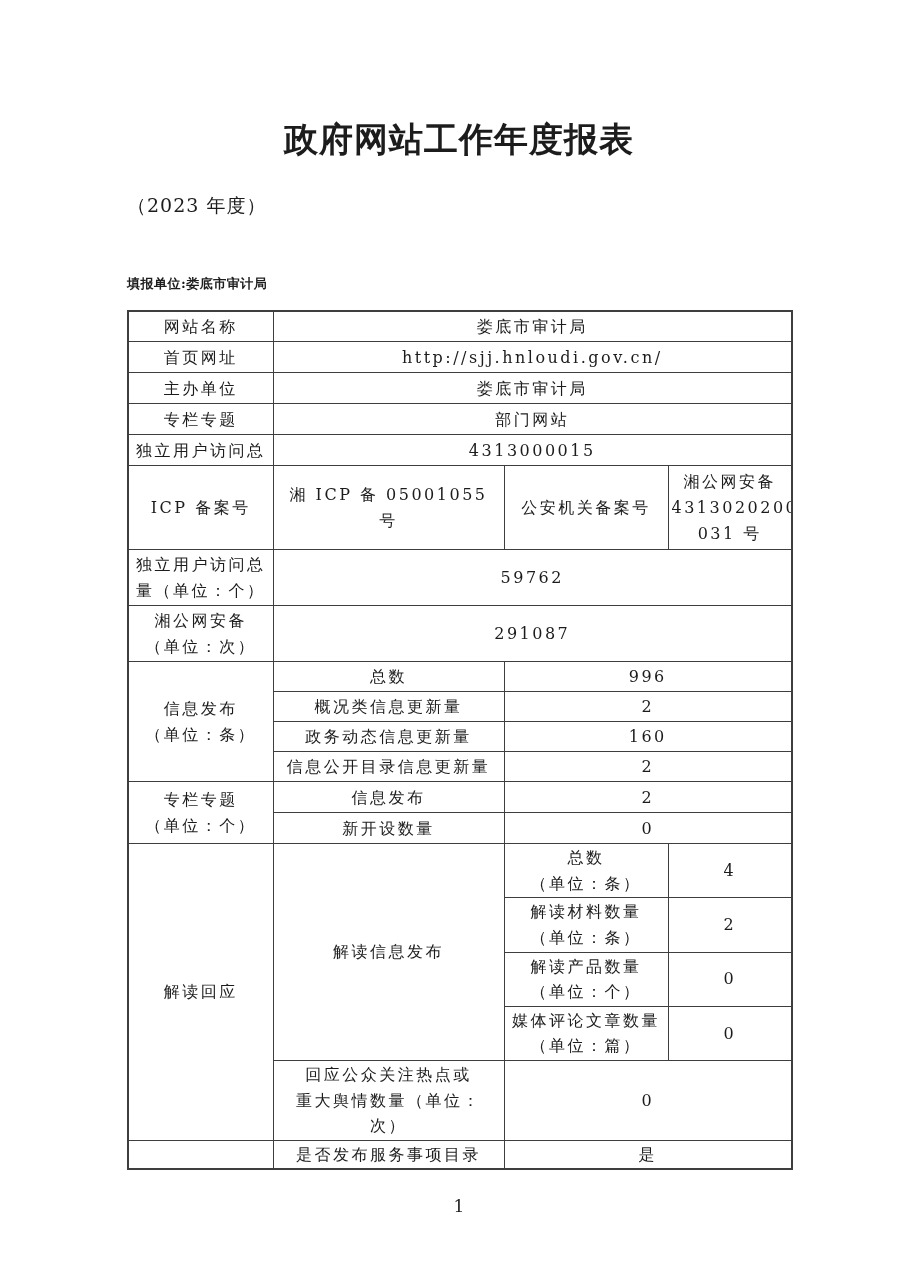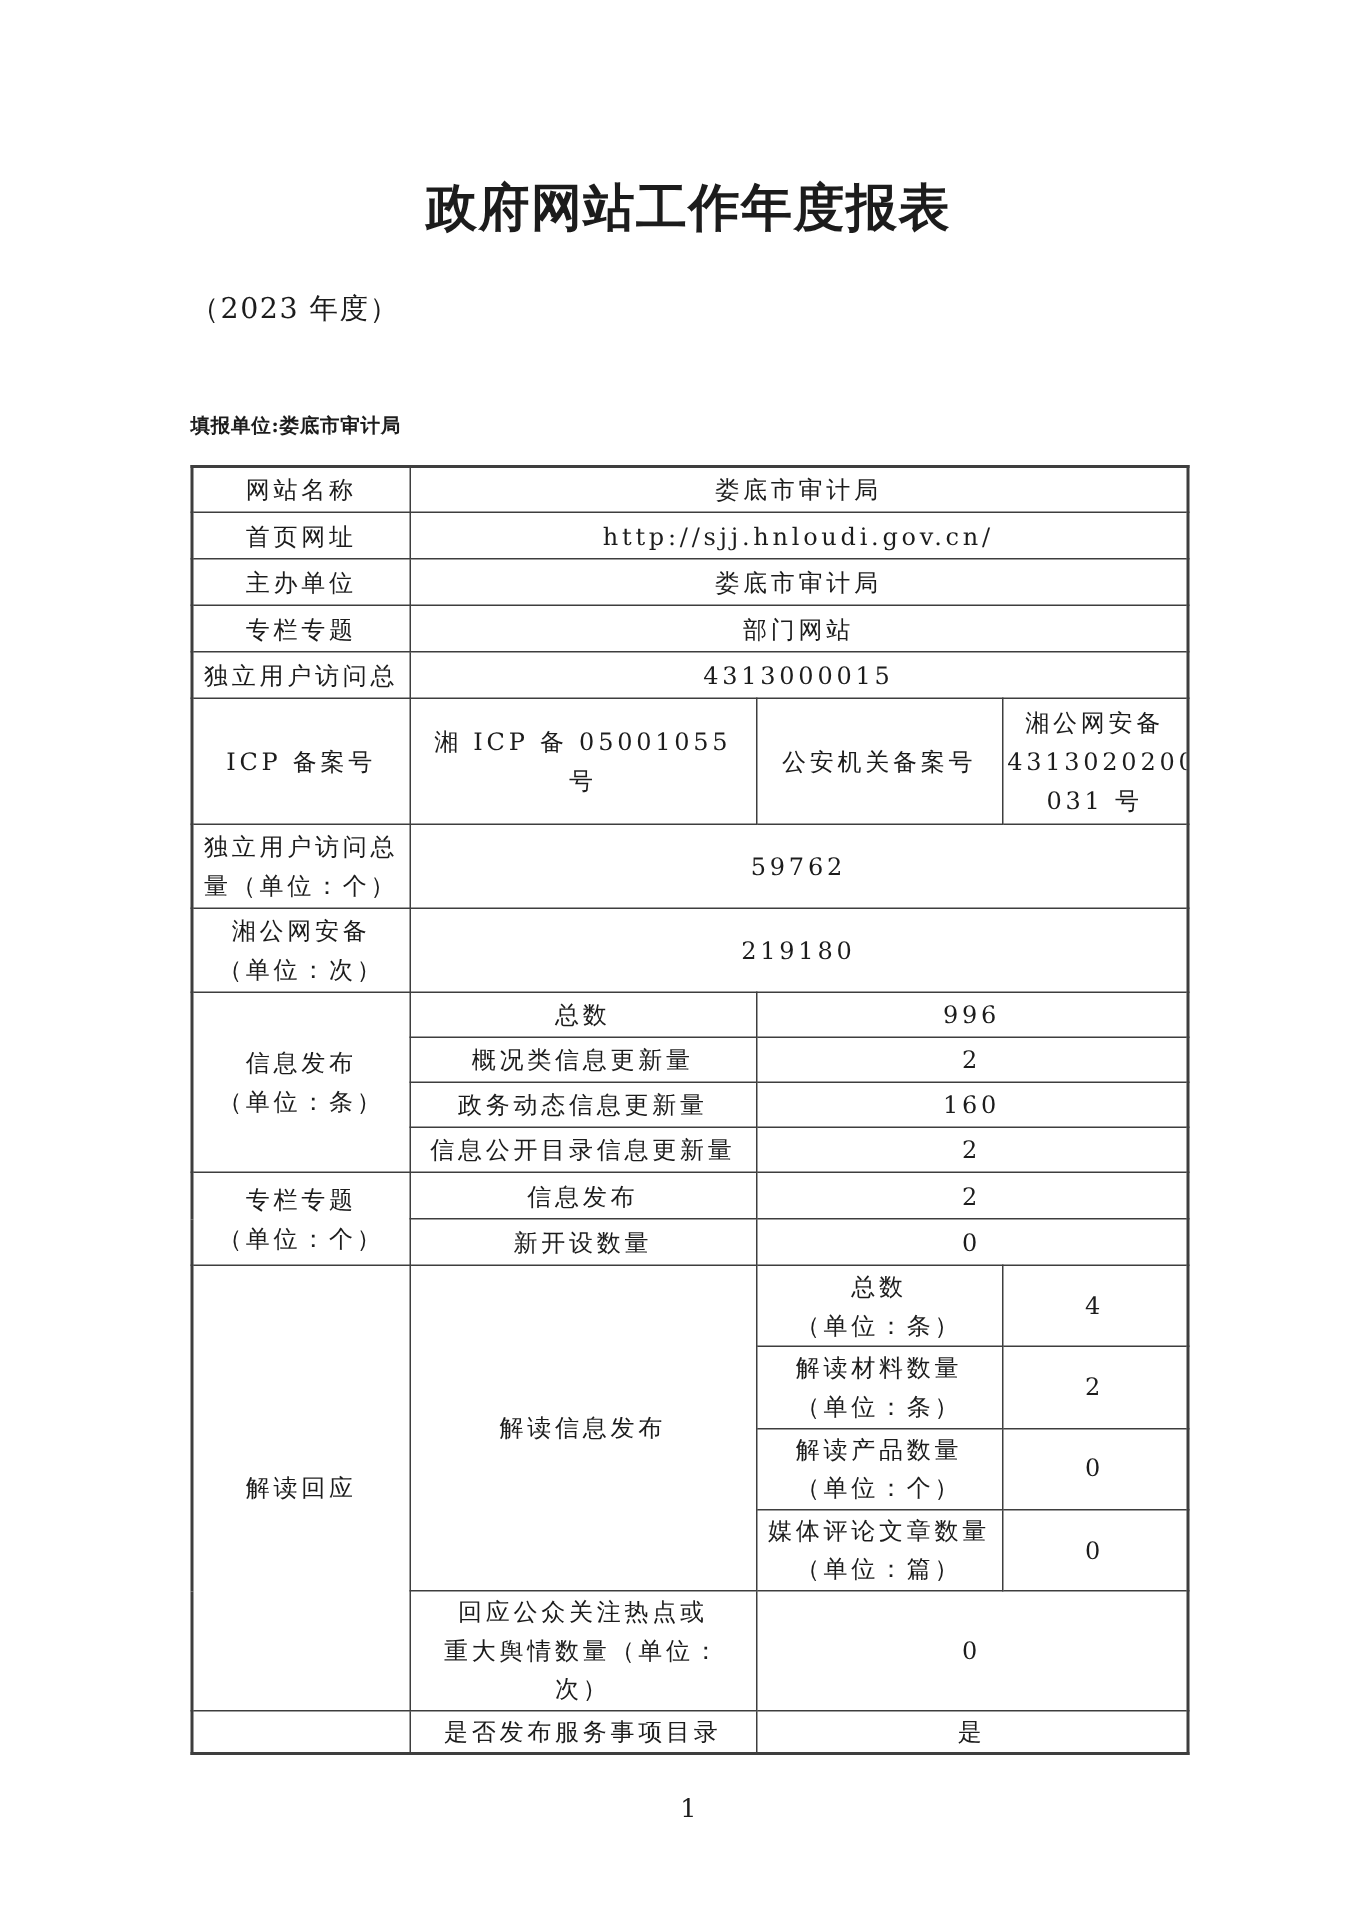--- a/index.html
+++ b/index.html
@@ -116,21 +116,21 @@
         </tr>
 
         <tr class="h56">
           <td>独立用户访问总
 量（单位：个）</td>
           <td colspan="3">59762</td>
         </tr>
         <tr class="h56">
           <td>湘公网安备
 （单位：次）</td>
-          <td colspan="3">219180</td>
+          <td colspan="3">291087</td>
         </tr>
 
         <tr class="h30">
           <td rowspan="4">信息发布
 （单位：条）</td>
           <td>总数</td>
           <td colspan="2">996</td>
         </tr>
         <tr class="h30">
           <td>概况类信息更新量</td>

